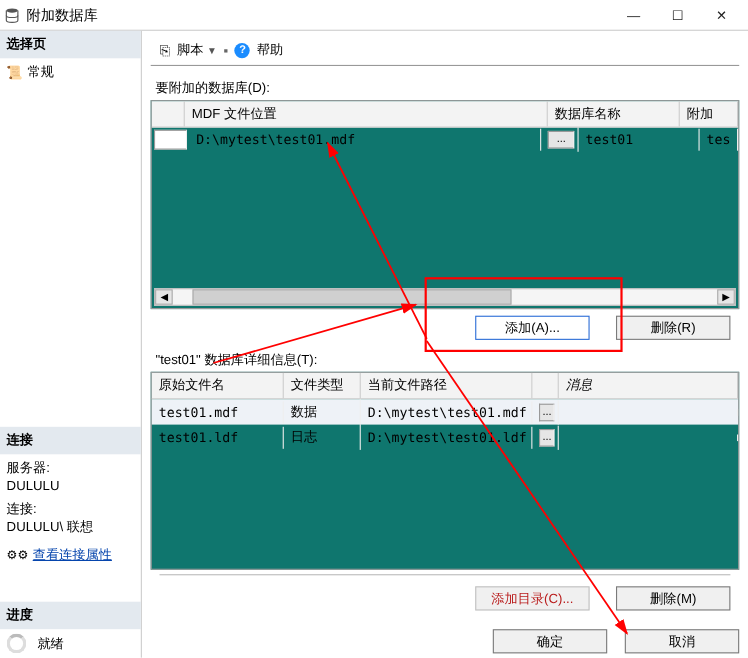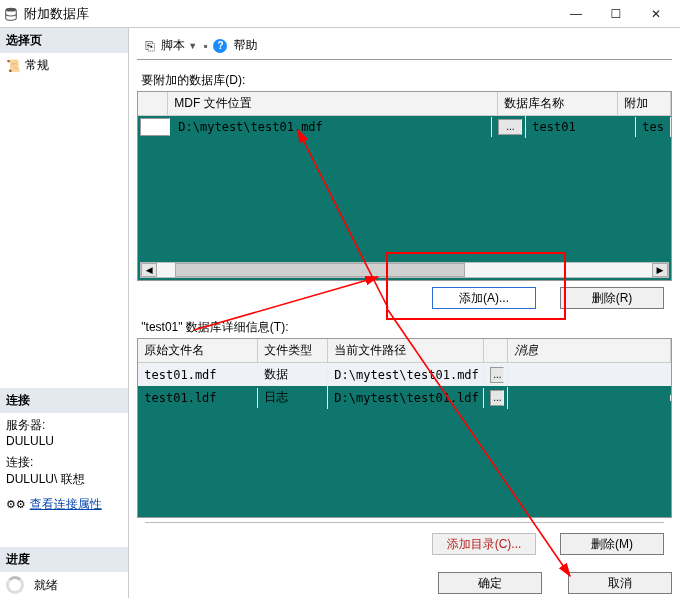--- a/index.html
+++ b/index.html
@@ -49,21 +49,21 @@
   .grid2 .hdr .c3 { flex: 0 0 156px; }
   .grid2 .hdr .cb { flex: 0 0 24px; }
   .grid2 .hdr .c4 { flex: 1; font-style: italic; }
   .grid2 .row .c1 { flex: 0 0 120px; font-family: "SimSun", monospace; }
   .grid2 .row .c2 { flex: 0 0 70px; }
   .grid2 .row .c3 { flex: 0 0 156px; font-family: "SimSun", monospace; }
   .grid2 .row .cb { flex: 0 0 24px; display: flex; align-items: center; }
   .grid2 .row .c4 { flex: 1; }
   .grid2 .row.sel { background: #eef2f7; }
   .grid2 { height: 180px; }
-  .footerbtns { position: absolute; right: 8px; bottom: 4px; display: flex; gap: 26px; }
+  .footerbtns { position: absolute; right: 8px; bottom: 4px; display: flex; gap: 16px; }
   .annot { position: absolute; pointer-events: none; }
   .redbox { border: 2px solid #f00; }
   .arrow-svg { position: absolute; left: 0; top: 0; width: 680px; height: 598px; pointer-events: none; }
   .chevron { font-size: 9px; color: #555; }
   .help-icon { width: 14px; height: 14px; border-radius: 50%; background: #1a8cff; color: #fff; display: inline-flex; align-items: center; justify-content: center; font-size: 10px; font-weight: bold; }
   .tool-sep { color: #666; }
   .progress-icon { width: 18px; height: 18px; border-radius: 50%; border: 3px solid #ddd; border-top-color: #bbb; }
   .conn-icon { font-size: 11px; }
   hr.sep { border: none; border-top: 1px solid #bbb; margin: 4px 8px; }
 </style>

